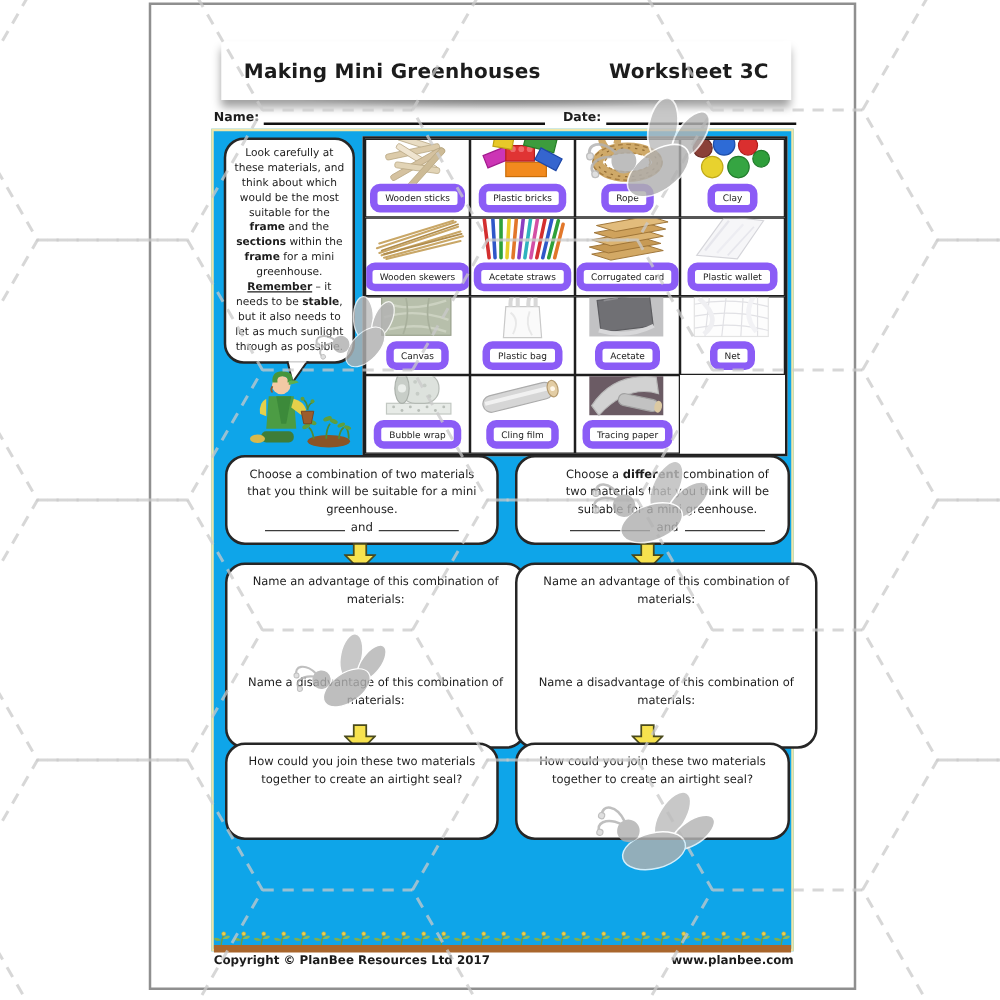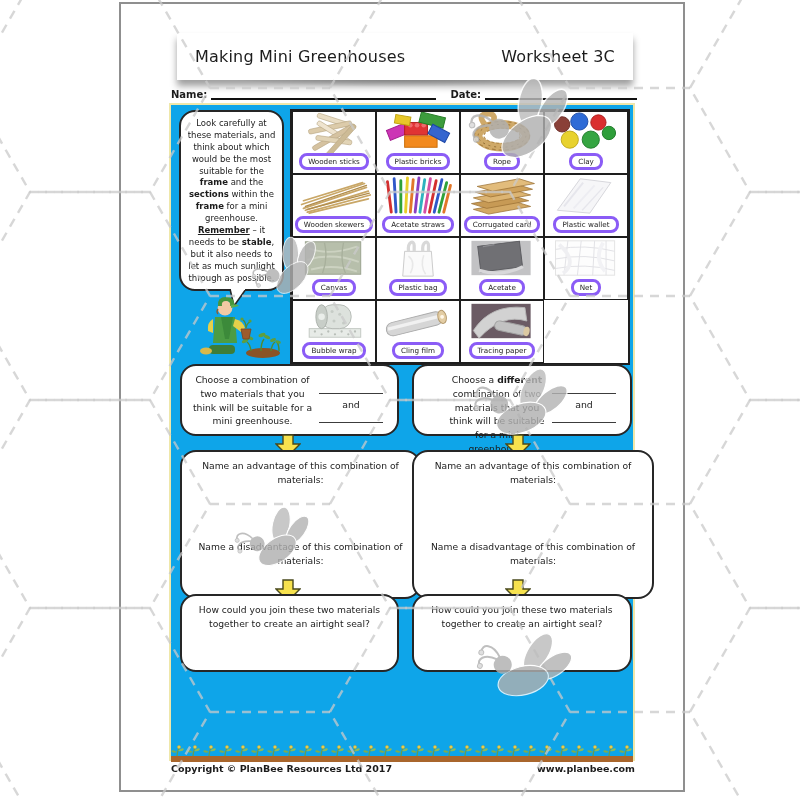--- a/index.html
+++ b/index.html
@@ -10,21 +10,21 @@
   
   .sheet{left:119px;top:2px;width:566px;height:790px;background:#fff;
          border:2px solid #8f8f8f;z-index:1;}
 
   
   .swoosh{left:40px;top:70px;width:478px;height:18px;
           background:radial-gradient(ellipse 55% 100% at 50% 0%, rgba(0,0,0,.32), rgba(0,0,0,0) 72%);}
   .header-box{left:56px;top:29px;width:456px;height:47px;background:#fff;
               box-shadow:0 6px 7px rgba(0,0,0,.38);
               display:flex;align-items:center;justify-content:space-between;padding:0 18px;}
-  .header-title,.header-ws{font-weight:normal;font-size:16px;letter-spacing:.2px;}
+  .header-title,.header-ws{font-weight:bold;font-size:16px;letter-spacing:.2px;}
 
   
   .name-row{left:50px;top:80px;width:466px;display:flex;align-items:flex-end;
             font-weight:bold;font-size:10px;}
   .uline{border-bottom:2px solid #111;height:14px;}
   .uline.name{flex:1;margin:0 14px 0 4px;}
   .uline.date{width:152px;margin-left:4px;}
 
   
   .yellow{left:48px;top:99px;width:466px;height:658px;background:#0ea5e9;
@@ -37,26 +37,26 @@
   .bubble .rem{font-weight:bold;text-decoration:underline;}
   .tail{left:58px;top:184px;width:20px;height:18px;}
   .gardener{left:8px;top:188px;width:112px;height:68px;}
 
   
   .grid{left:119px;top:4px;width:340px;height:256px;background:#fff;border:2px solid #1e1e1e;
         display:grid;grid-template-columns:repeat(4,1fr);grid-template-rows:repeat(4,1fr);}
   .cell{border:1px solid #1e1e1e;display:flex;flex-direction:column;align-items:center;
         justify-content:flex-end;overflow:hidden;}
   .photo{flex:1;display:flex;align-items:center;justify-content:center;width:100%;}
-  .pill{border:3px solid #8b5cf6;border-radius:8px;background:#fff;font-size:7.2px;
+  .pill{border:6px solid #8b5cf6;border-radius:8px;background:#fff;font-size:7.2px;
         line-height:1;padding:2px 6px;margin:0 0 3px;white-space:nowrap;}
 
   
   .qbox{background:#fff;border:2px solid #262626;border-radius:16px;text-align:center;
-        font-size:9.2px;line-height:1.5;padding:7px 9px;display:flex;}
+        font-size:9.2px;line-height:1.5;padding:7px 9px;display:flex;flex-direction:column;}
   .qbox b{font-weight:bold;}
   .bu{font-weight:bold;text-decoration:underline;}
   #qa-l{left:9px;top:259px;width:219px;height:72px;}
   #qa-r{left:241px;top:259px;width:220px;height:72px;padding-left:33px;}
   #qb-l{left:9px;top:345px;width:219px;height:131px;position:absolute;}
   #qb-r{left:241px;top:345px;width:220px;height:131px;position:absolute;}
   #qc-l{left:9px;top:489px;width:219px;height:78px;}
   #qc-r{left:241px;top:489px;width:220px;height:78px;}
   #qd{left:9px;top:577px;width:452px;height:62px;}
   .and-line{margin-top:auto;margin-bottom:0;font-size:9.4px;}

